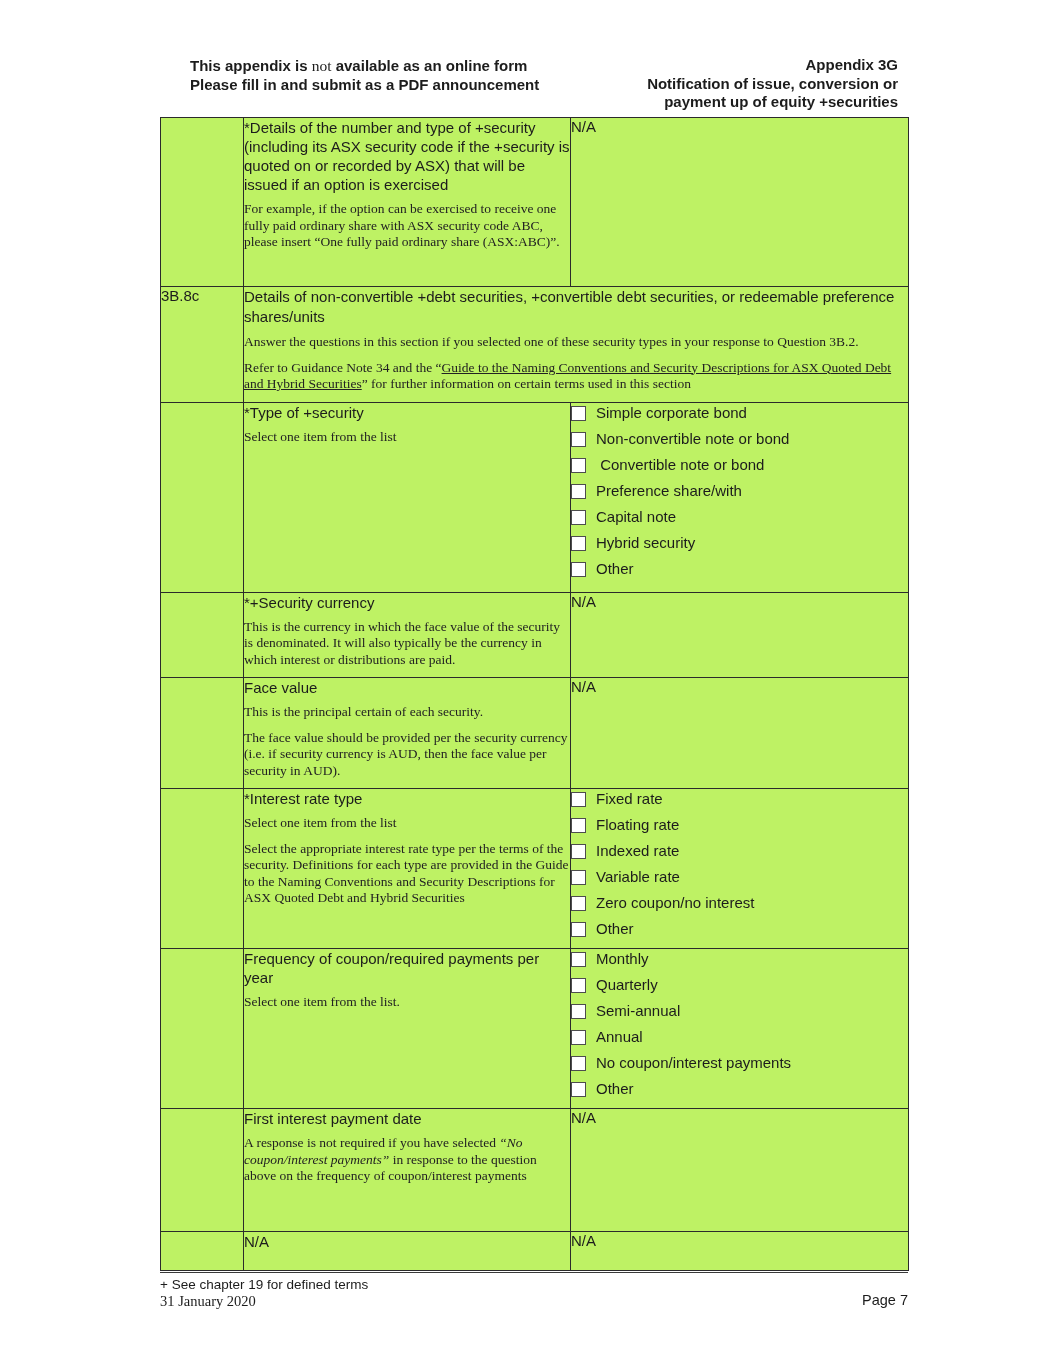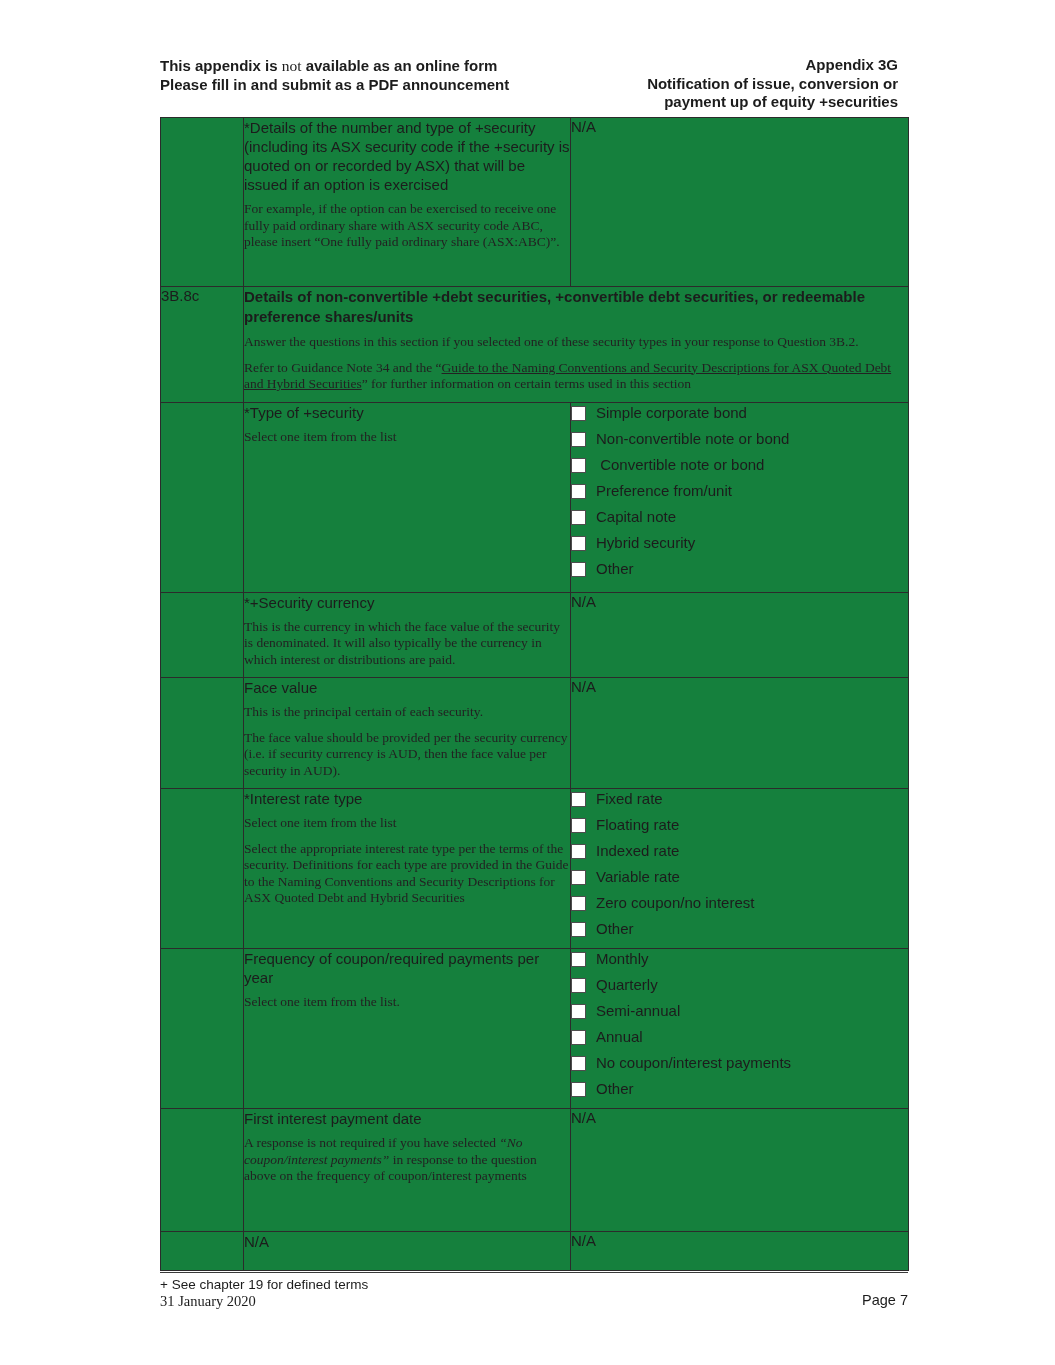--- a/index.html
+++ b/index.html
@@ -2,35 +2,35 @@
 <html><head>
 <meta charset="utf-8">
 <style>
   html,body { margin:0; padding:0; background:#ffffff; }
   .page {
     position:relative; width:1055px; height:1365px; background:#ffffff;
     font-family:"Liberation Sans", sans-serif; color:#1c1c1c; overflow:hidden;
   }
   
   .header { position:absolute; left:160px; top:56px; width:738px; display:flex; justify-content:space-between; }
-  .header-left  { font-weight:bold; font-size:15px; line-height:19px; }
+  .header-left  { font-weight:bold; font-size:15px; line-height:19px;margin-left:30px; }
   .header-right { font-weight:bold; font-size:15px; line-height:18.5px; text-align:right; }
   .not-serif { font-family:"Liberation Serif", serif; font-weight:normal; font-size:15.5px; }
   
   table.form {
     position:absolute; left:160px; top:117px; width:748px;
     border-collapse:collapse; table-layout:fixed;
   }
-  table.form td { border:1px solid #2b2b2b; vertical-align:top; padding:0; background:#15803d; }
+  table.form td { border:1px solid #2b2b2b; vertical-align:top; padding:0; background:#bef264; }
   .cell-num { padding:8px 4px 0 8px; font-size:15px; }
   .cell-q   { padding:9px 14px 6px 10px; }
   .cell-a   { padding:9px 10px 6px 14px; font-size:15px; }
   .q-title  { font-size:15px; line-height:19px; margin:0 0 7px 0; }
   .q-note   { font-family:"Liberation Serif", serif; font-size:13.5px; line-height:16.5px; margin:0 0 9px 0; color:#222; }
-  .section-heading { font-weight:bold; font-size:15px; line-height:20px; margin:0 0 7px 0; }
+  .section-heading { font-weight:normal; font-size:15px; line-height:20px; margin:0 0 7px 0; }
   .link-underline { text-decoration:underline; }
   .em { font-style:italic; }
   
   .options { padding-top:1px; }
   .option { display:flex; align-items:center; margin-bottom:9px; }
   .checkbox {
     width:13px; height:13px; border:1.5px solid #4d4d4d; background:#fff;
     margin:2px 10px 0 0; flex:none; display:inline-block;
   }
   .option-label { font-size:15px; line-height:17px; white-space:pre-wrap; }
@@ -101,21 +101,21 @@
           <div class="option">
                 <span class="checkbox"></span>
                 <span class="option-label">Non-convertible note or bond</span>
               </div>
           <div class="option">
                 <span class="checkbox"></span>
                 <span class="option-label"> Convertible note or bond</span>
               </div>
           <div class="option">
                 <span class="checkbox"></span>
-                <span class="option-label">Preference from/unit</span>
+                <span class="option-label">Preference share/with</span>
               </div>
           <div class="option">
                 <span class="checkbox"></span>
                 <span class="option-label">Capital note</span>
               </div>
           <div class="option">
                 <span class="checkbox"></span>
                 <span class="option-label">Hybrid security</span>
               </div>
           <div class="option">

